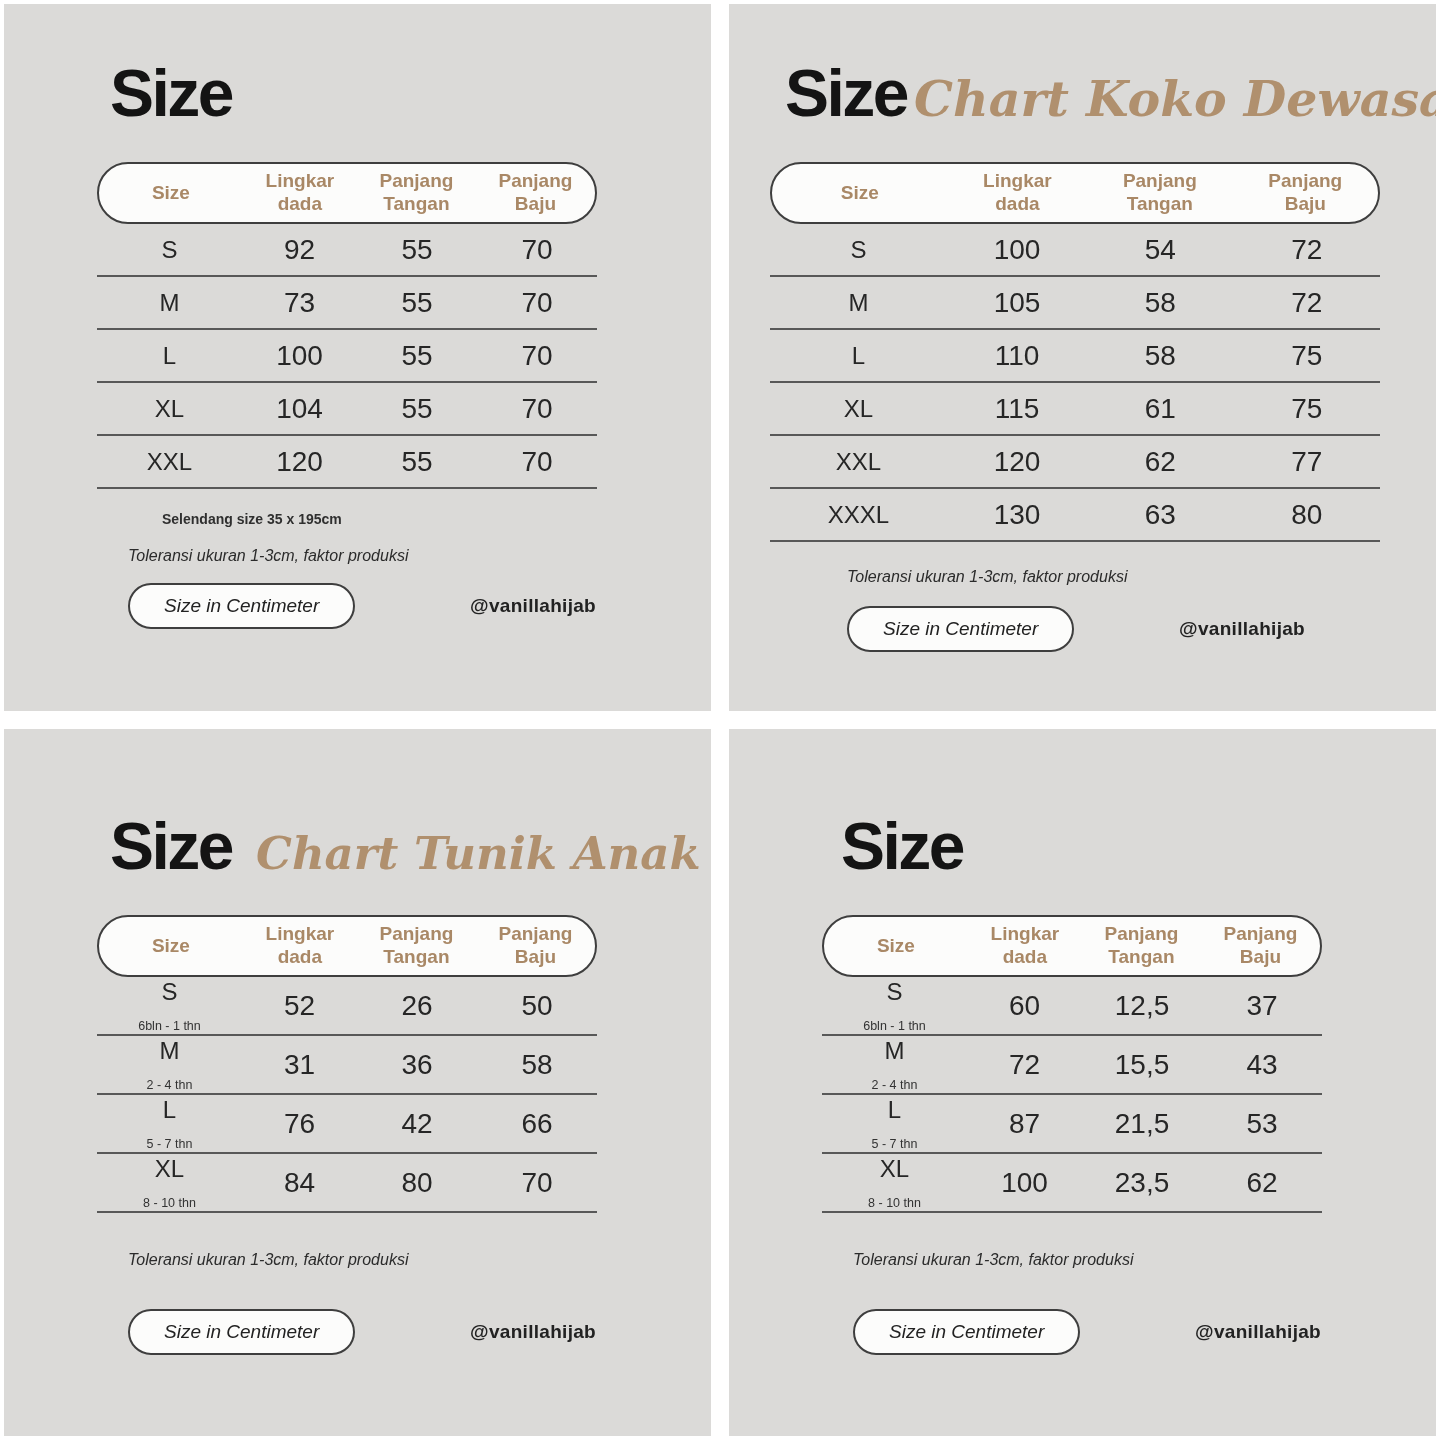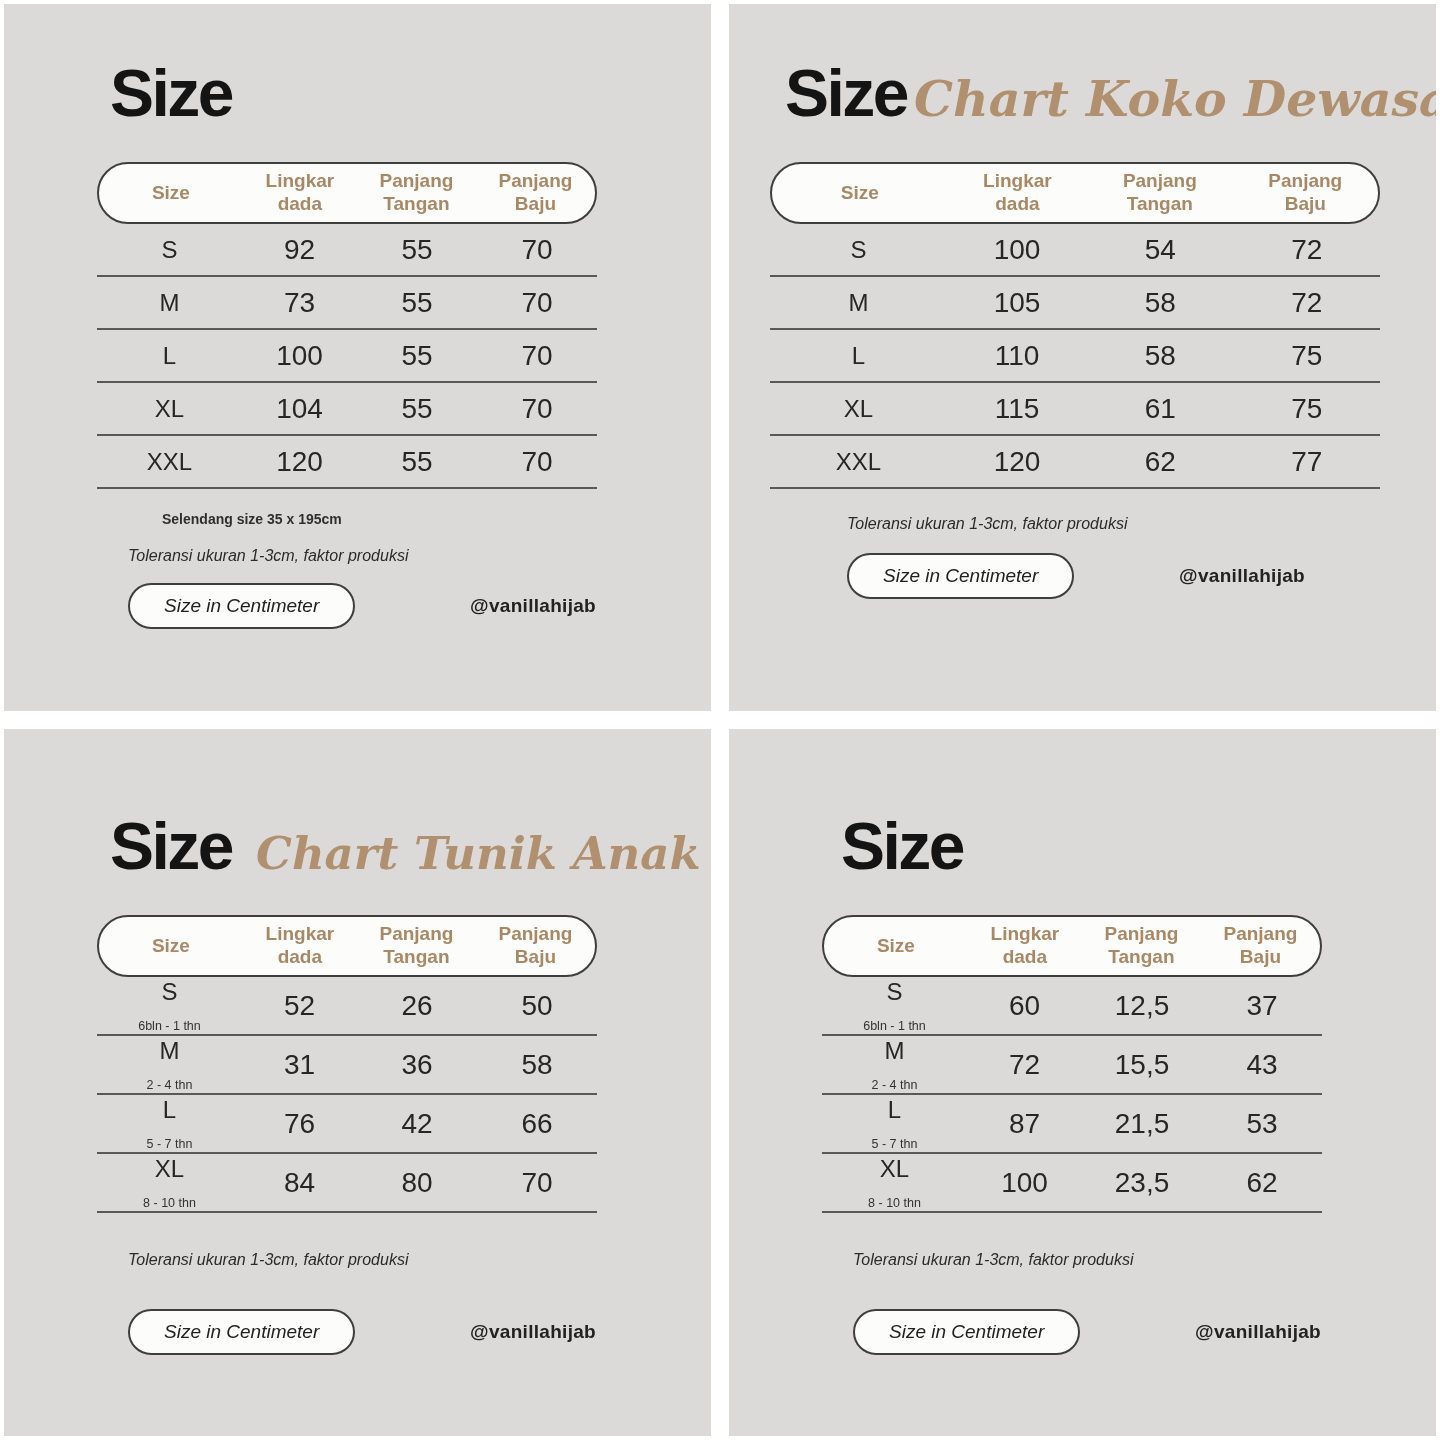--- a/index.html
+++ b/index.html
@@ -235,20 +235,28 @@
             <div class="cell num">75</div>
           </div>
           <div class="trow">
             <div class="cell">
               <div class="size-letter">XXL</div>
             </div>
             <div class="cell num">120</div>
             <div class="cell num">62</div>
             <div class="cell num">77</div>
           </div>
+          <div class="trow">
+            <div class="cell">
+              <div class="size-letter">XXXL</div>
+            </div>
+            <div class="cell num">130</div>
+            <div class="cell num">63</div>
+            <div class="cell num">80</div>
+          </div>
         </div>
     </div>
     <p class="tolerance">Toleransi ukuran 1-3cm, faktor produksi</p>
     <div class="footer">
       <div class="unit-badge">Size in Centimeter</div>
       <div class="handle">@vanillahijab</div>
     </div>
   </section>
 
   <section class="card card--bottom card--bl">

